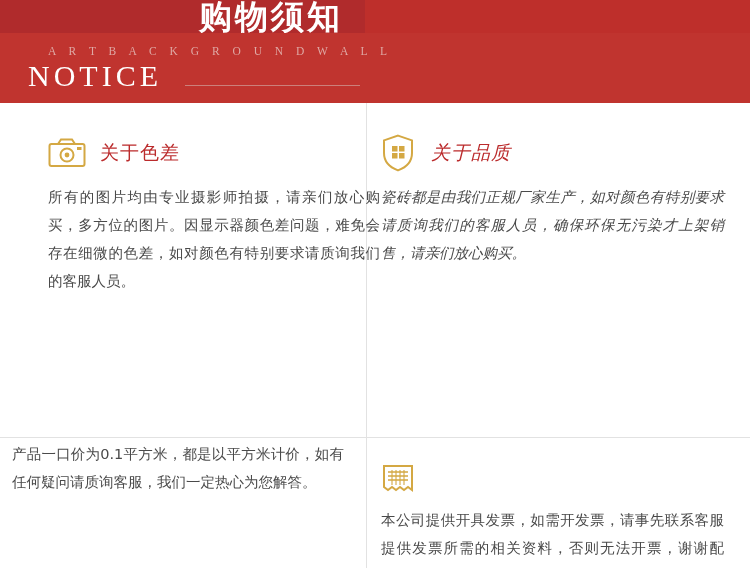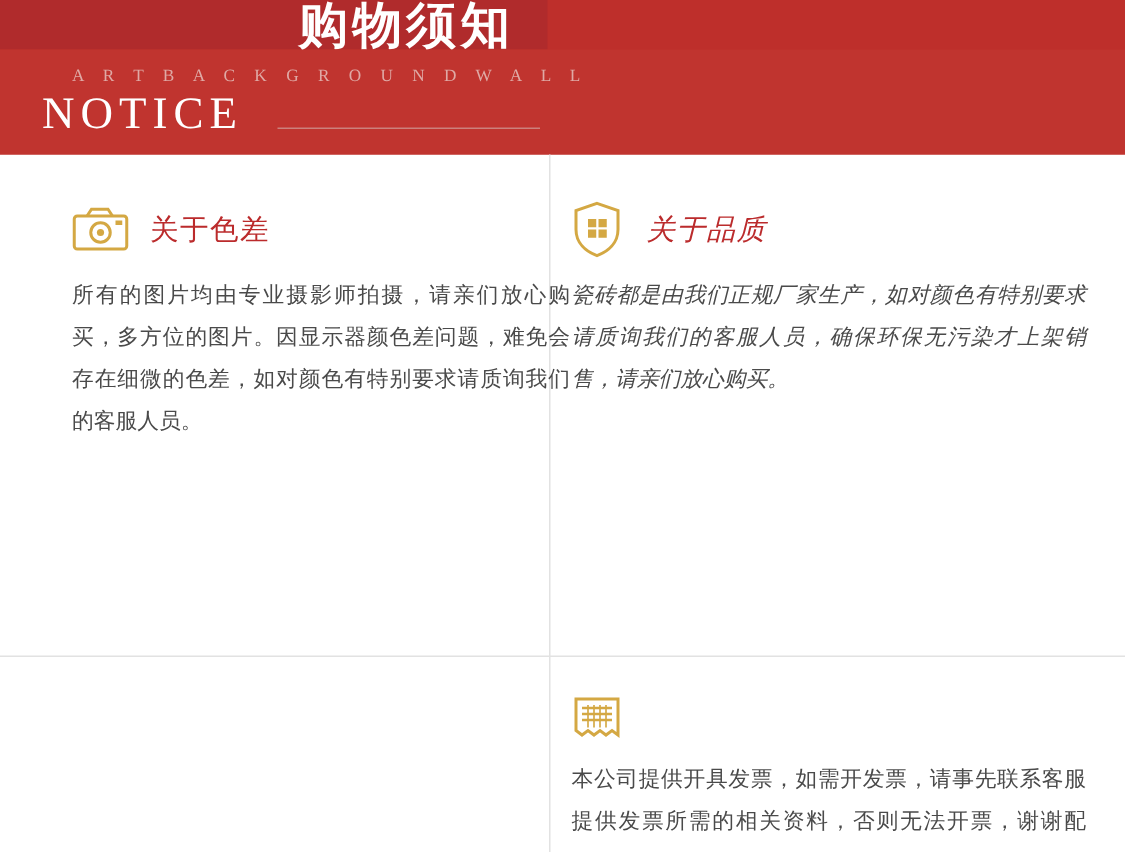--- a/index.html
+++ b/index.html
@@ -184,20 +184,21 @@
             <rect x="10" y="19" width="5.5" height="5.5" fill="#d4a843" stroke="none"></rect>
             <rect x="17" y="19" width="5.5" height="5.5" fill="#d4a843" stroke="none"></rect>
           </svg>
         </span>
         <span class="cell-title">关于品质</span>
       </div>
       <div class="cell-body">瓷砖都是由我们正规厂家生产，如对颜色有特别要求请质询我们的客服人员，确保环保无污染才上架销售，请亲们放心购买。</div>
     </div>
 
     <div class="cell c3">
+      <div class="cell-body">产品一口价为0.1平方米，都是以平方米计价，如有任何疑问请质询客服，我们一定热心为您解答。</div>
     </div>
 
     <div class="cell c4">
       <div class="cell-head">
         <span class="icon-box">
           <svg width="34" height="34" viewBox="0 0 34 34" fill="none" stroke="#d4a843" stroke-width="2">
             <path d="M3 3 H31 V27 L27 24 L23 27 L19 24 L15 27 L11 24 L7 27 L3 24 Z"></path>
             <path d="M7 9 H27 M7 13 H27 M7 17 H27" stroke-width="1.6"></path>
             <path d="M11 7 V22 M15 7 V22 M19 7 V22 M23 7 V22" stroke-width="1.1"></path>
           </svg>

